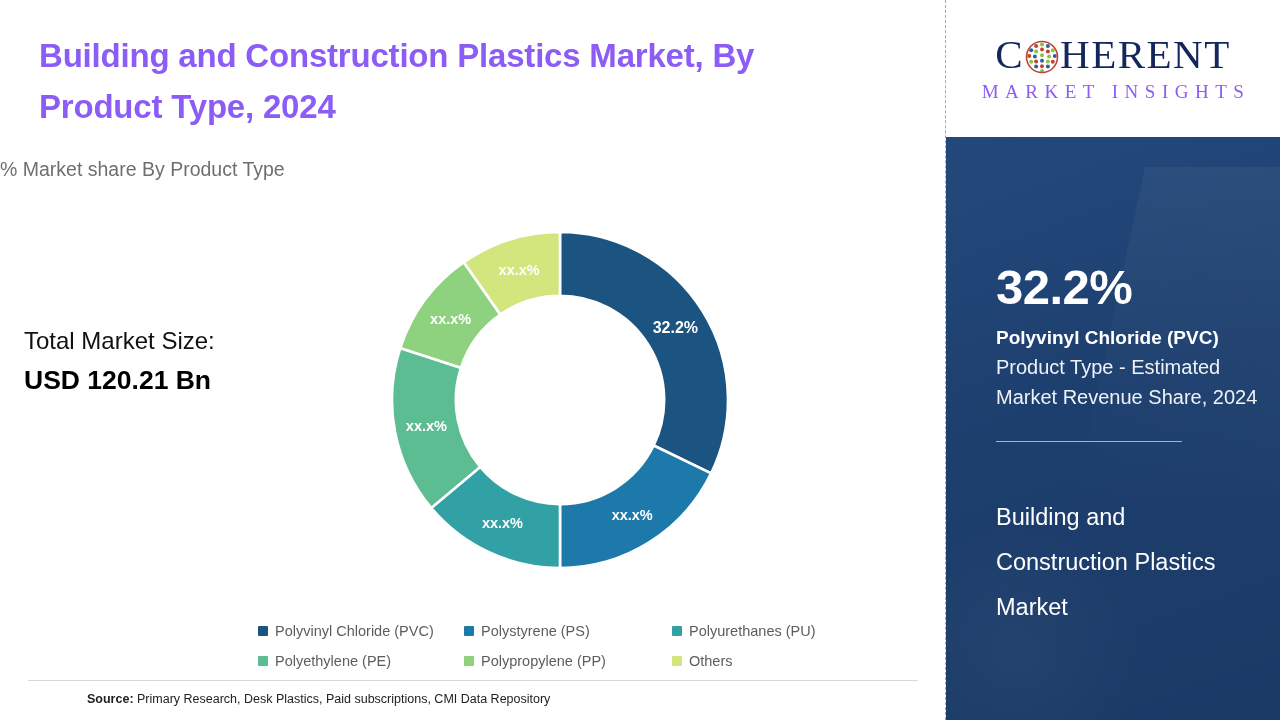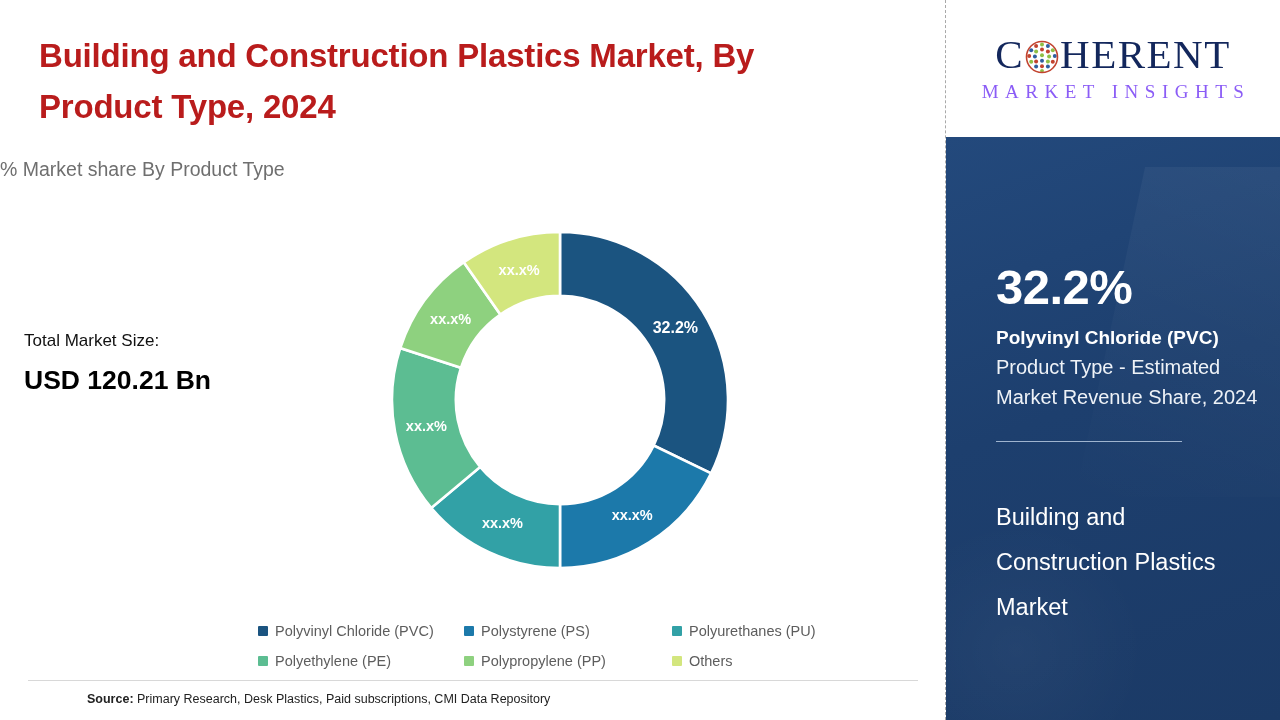--- a/index.html
+++ b/index.html
@@ -13,31 +13,31 @@
   
   .left-panel{
     position:relative;
     width:946px;height:720px;
     background:#ffffff;
     box-sizing:border-box;
   }
   .page-title{
     position:absolute;left:39px;top:30px;width:830px;
     font-size:33px;line-height:51px;font-weight:bold;
-    color:#b91c1c;letter-spacing:-0.2px;
+    color:#8b5cf6;letter-spacing:-0.2px;
   }
   .chart-subtitle{
     position:absolute;left:0;top:158px;width:946px;
     text-align:left;
     font-size:19.5px;color:#6f6f6f;font-weight:normal;
   }
   .total-block{
     position:absolute;left:24px;top:322px;width:290px;
   }
-  .total-label{font-size:17px;color:#111;line-height:38px;}
+  .total-label{font-size:24px;color:#111;line-height:38px;}
   .total-value{font-size:26.5px;color:#000000;font-weight:bold;line-height:40px;}
 
   
   .donut-wrap{
     position:absolute;left:388px;top:228px;width:344px;height:344px;
   }
   .donut-wrap svg{display:block;width:344px;height:344px;}
   .slice-label{
     font-family:"Liberation Sans","DejaVu Sans",sans-serif;
     font-size:14.5px;font-weight:bold;fill:#ffffff;

